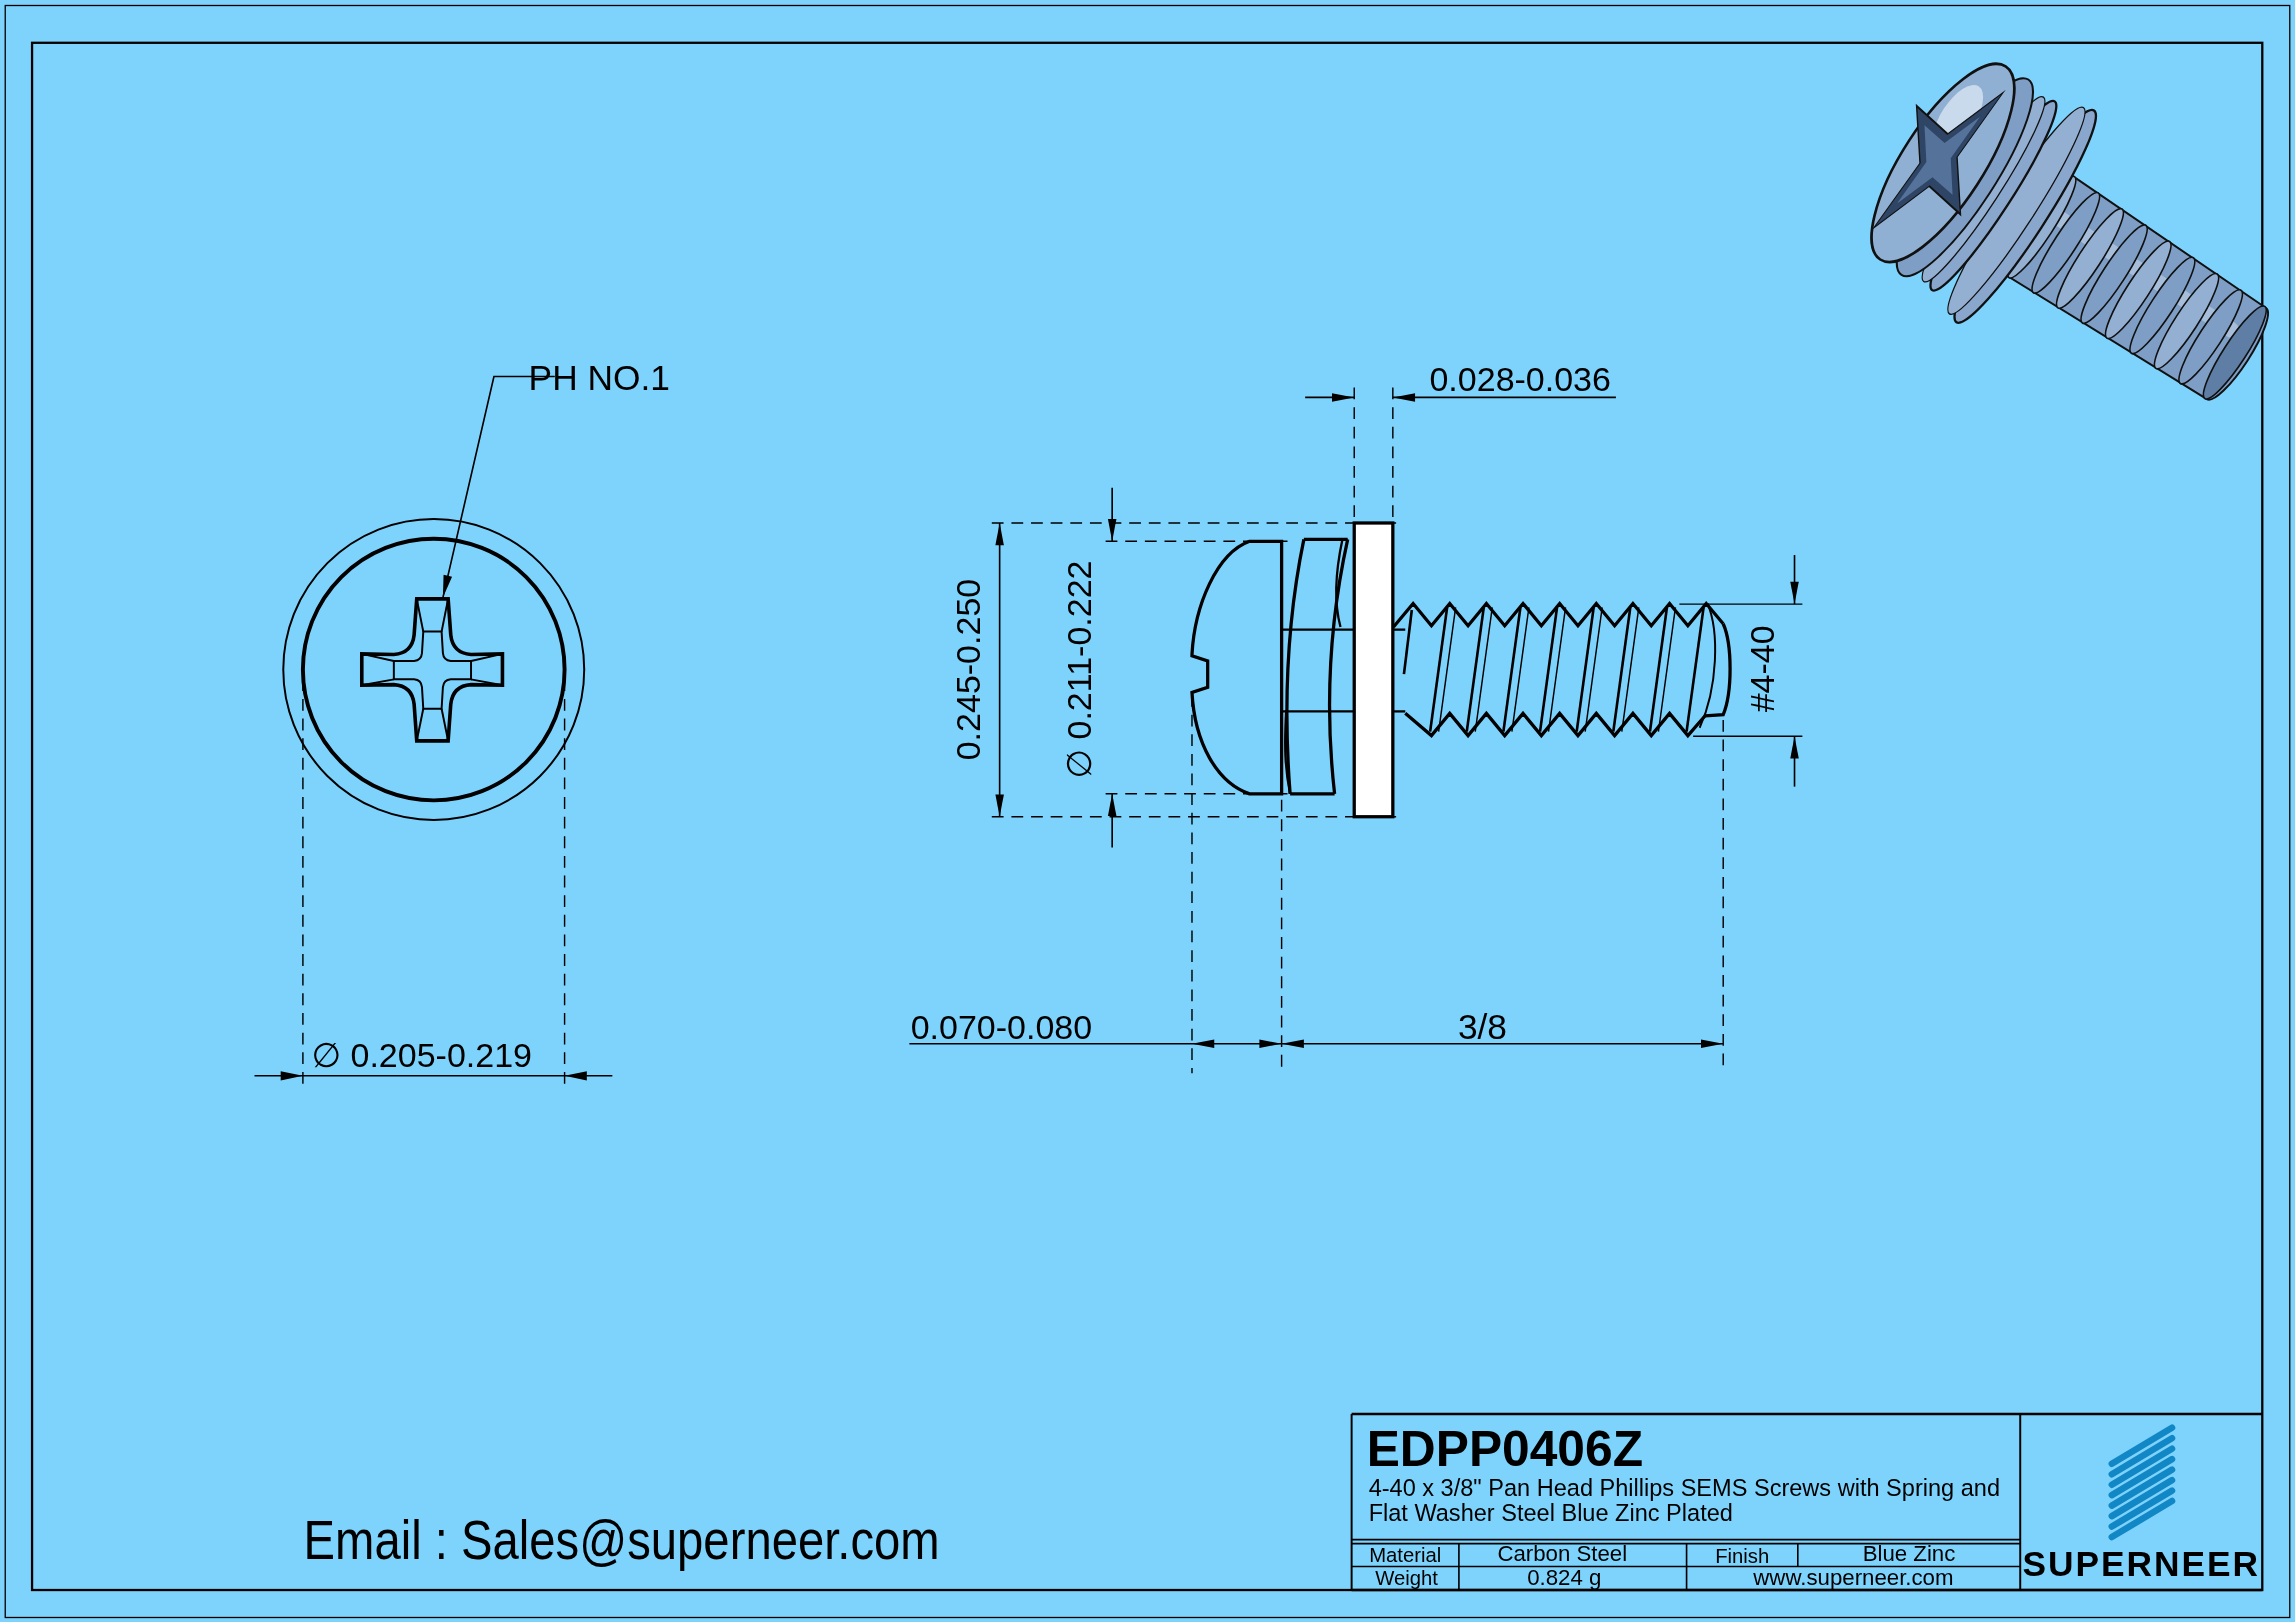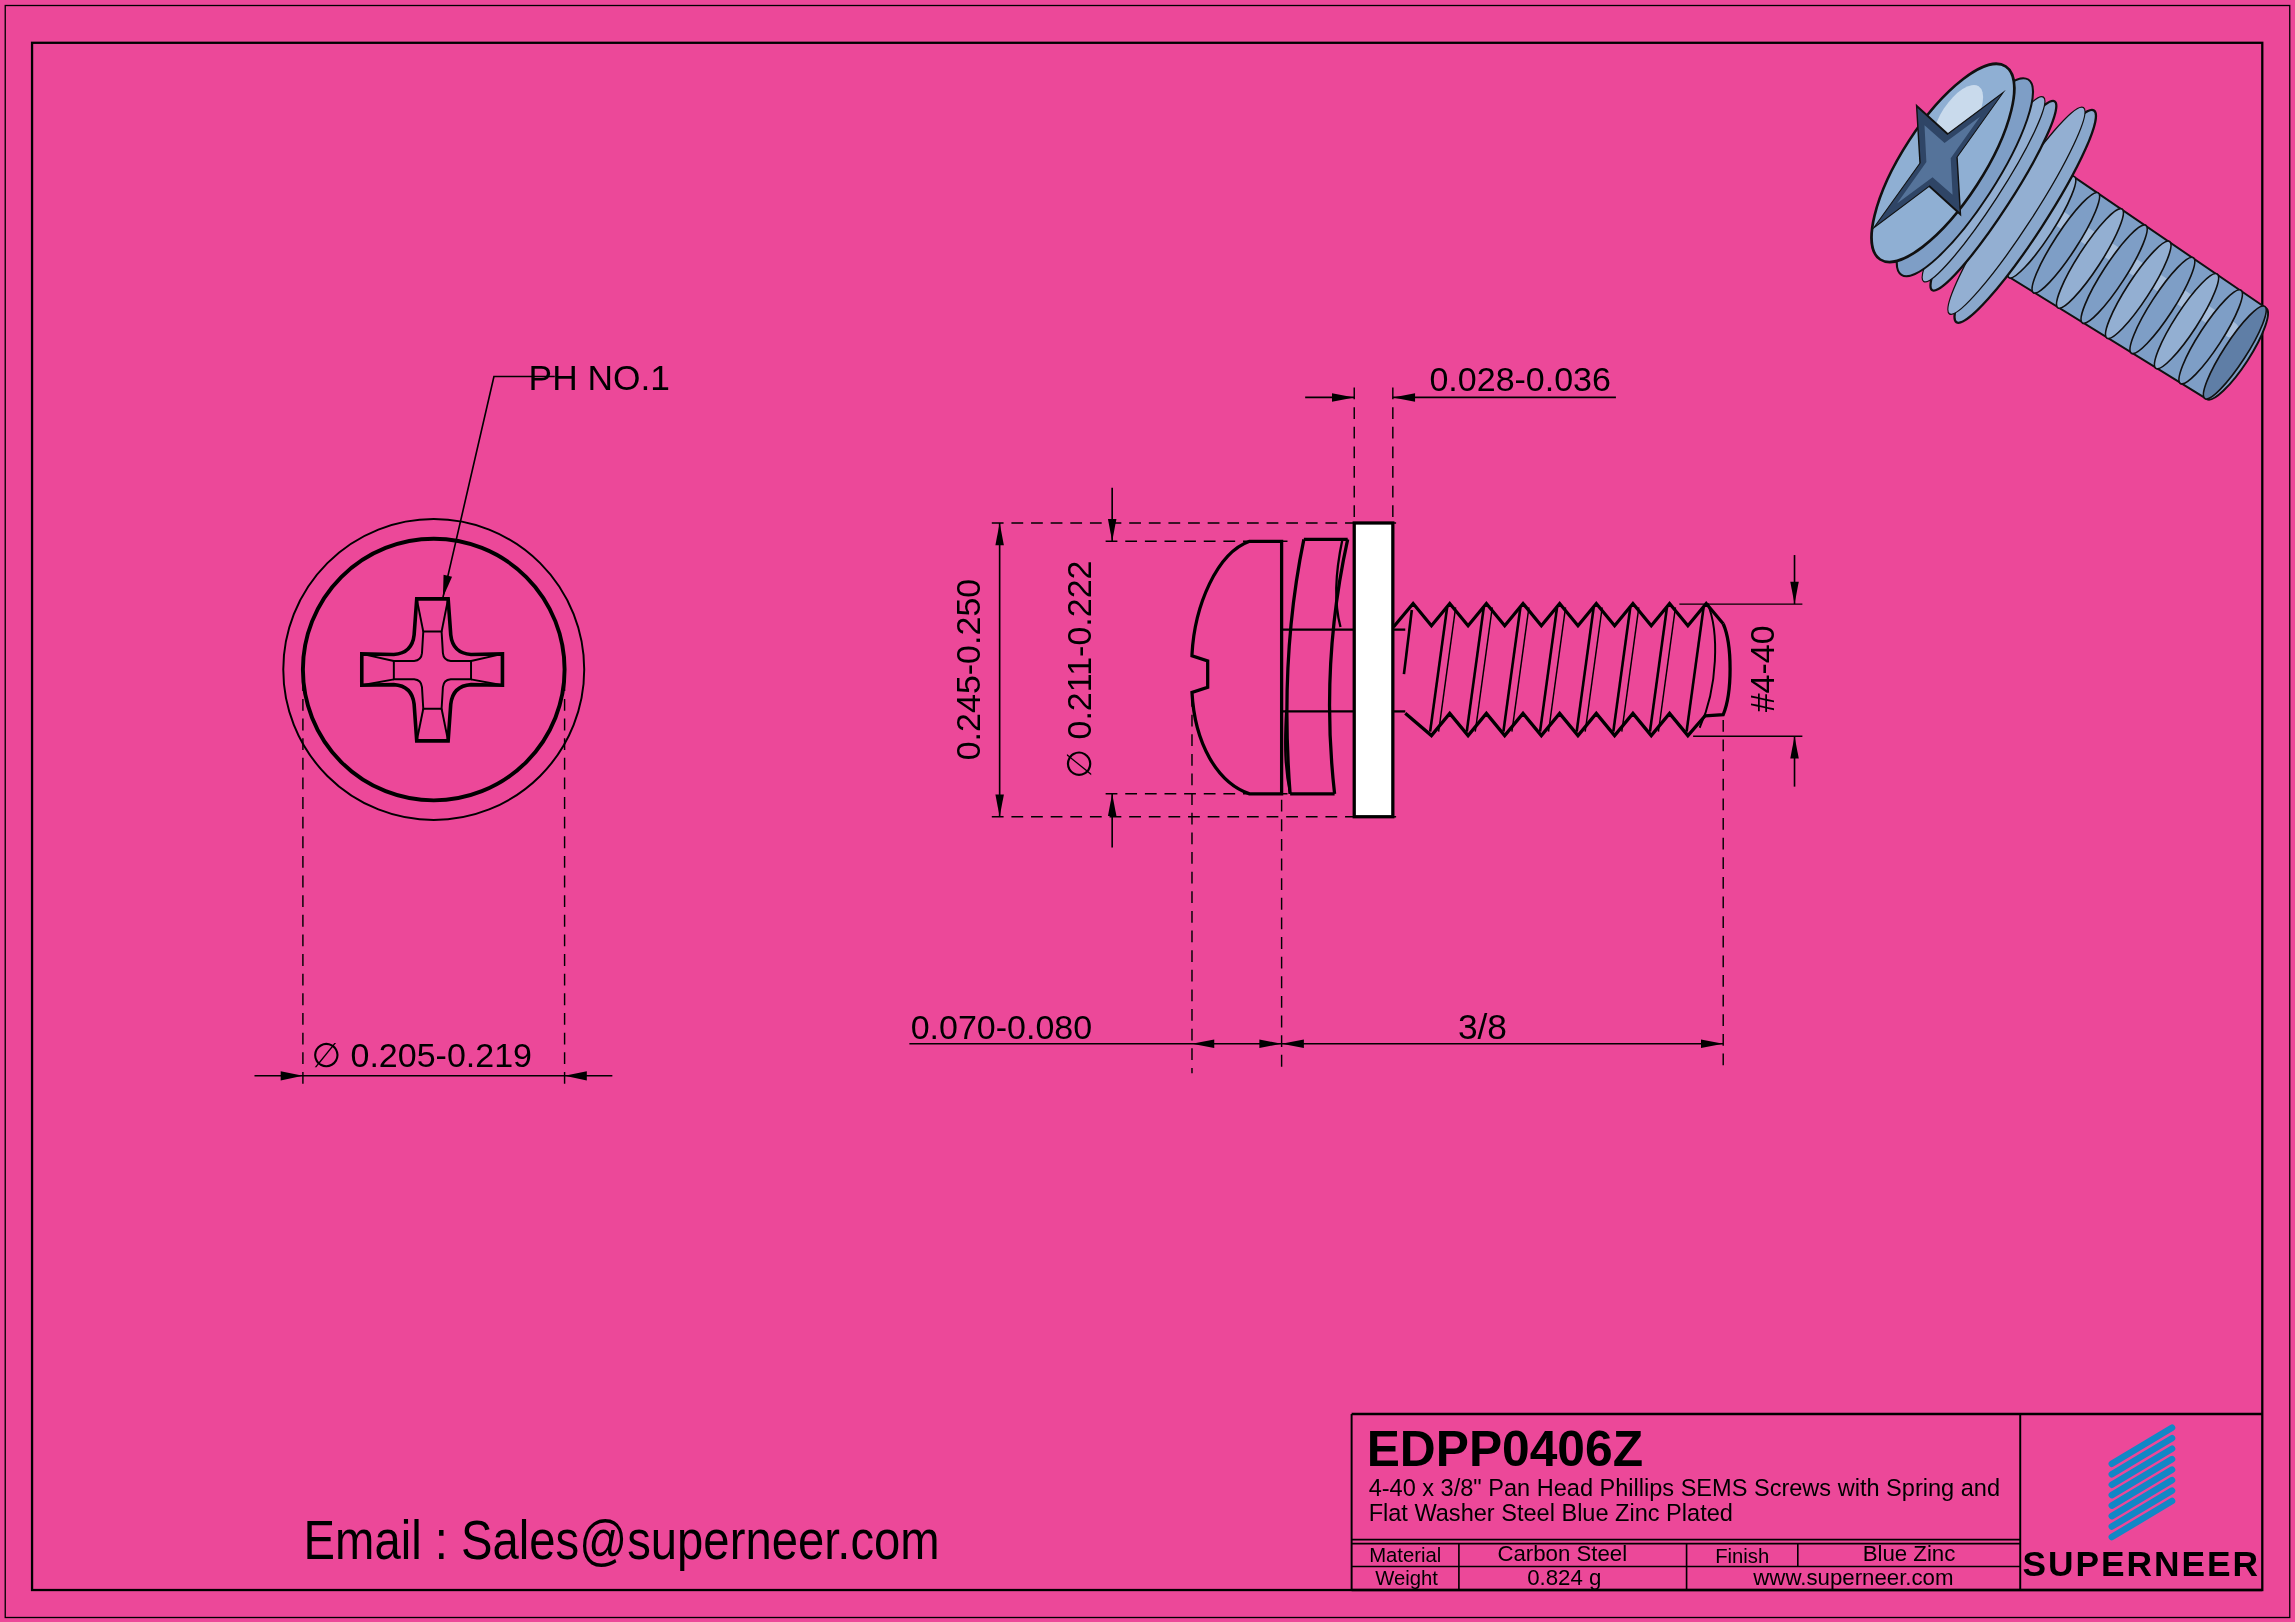--- a/index.html
+++ b/index.html
@@ -1,16 +1,16 @@
 <!DOCTYPE html>
 <html style="font-size:10.5px"><head>
 <meta charset="utf-8">
 <style>
   html,body{margin:0;padding:0;background:#e8e8e8;}
-  .page{width:2295px;height:1623px;background:#ec4899;position:relative;font-family:"Liberation Sans",sans-serif;}
+  .page{width:2295px;height:1623px;background:#7dd3fc;position:relative;font-family:"Liberation Sans",sans-serif;}
   svg{display:block}
   text{fill:#000;font-family:"Liberation Sans",sans-serif;}
   .dimtxt{font-size:52px;}
   .brand{font-weight:bold;}
 </style>
 </head>
 <body>
 
 <div class="page">
 <svg width="2295" height="1623" viewBox="0 0 3508 2480" xmlns="http://www.w3.org/2000/svg">

